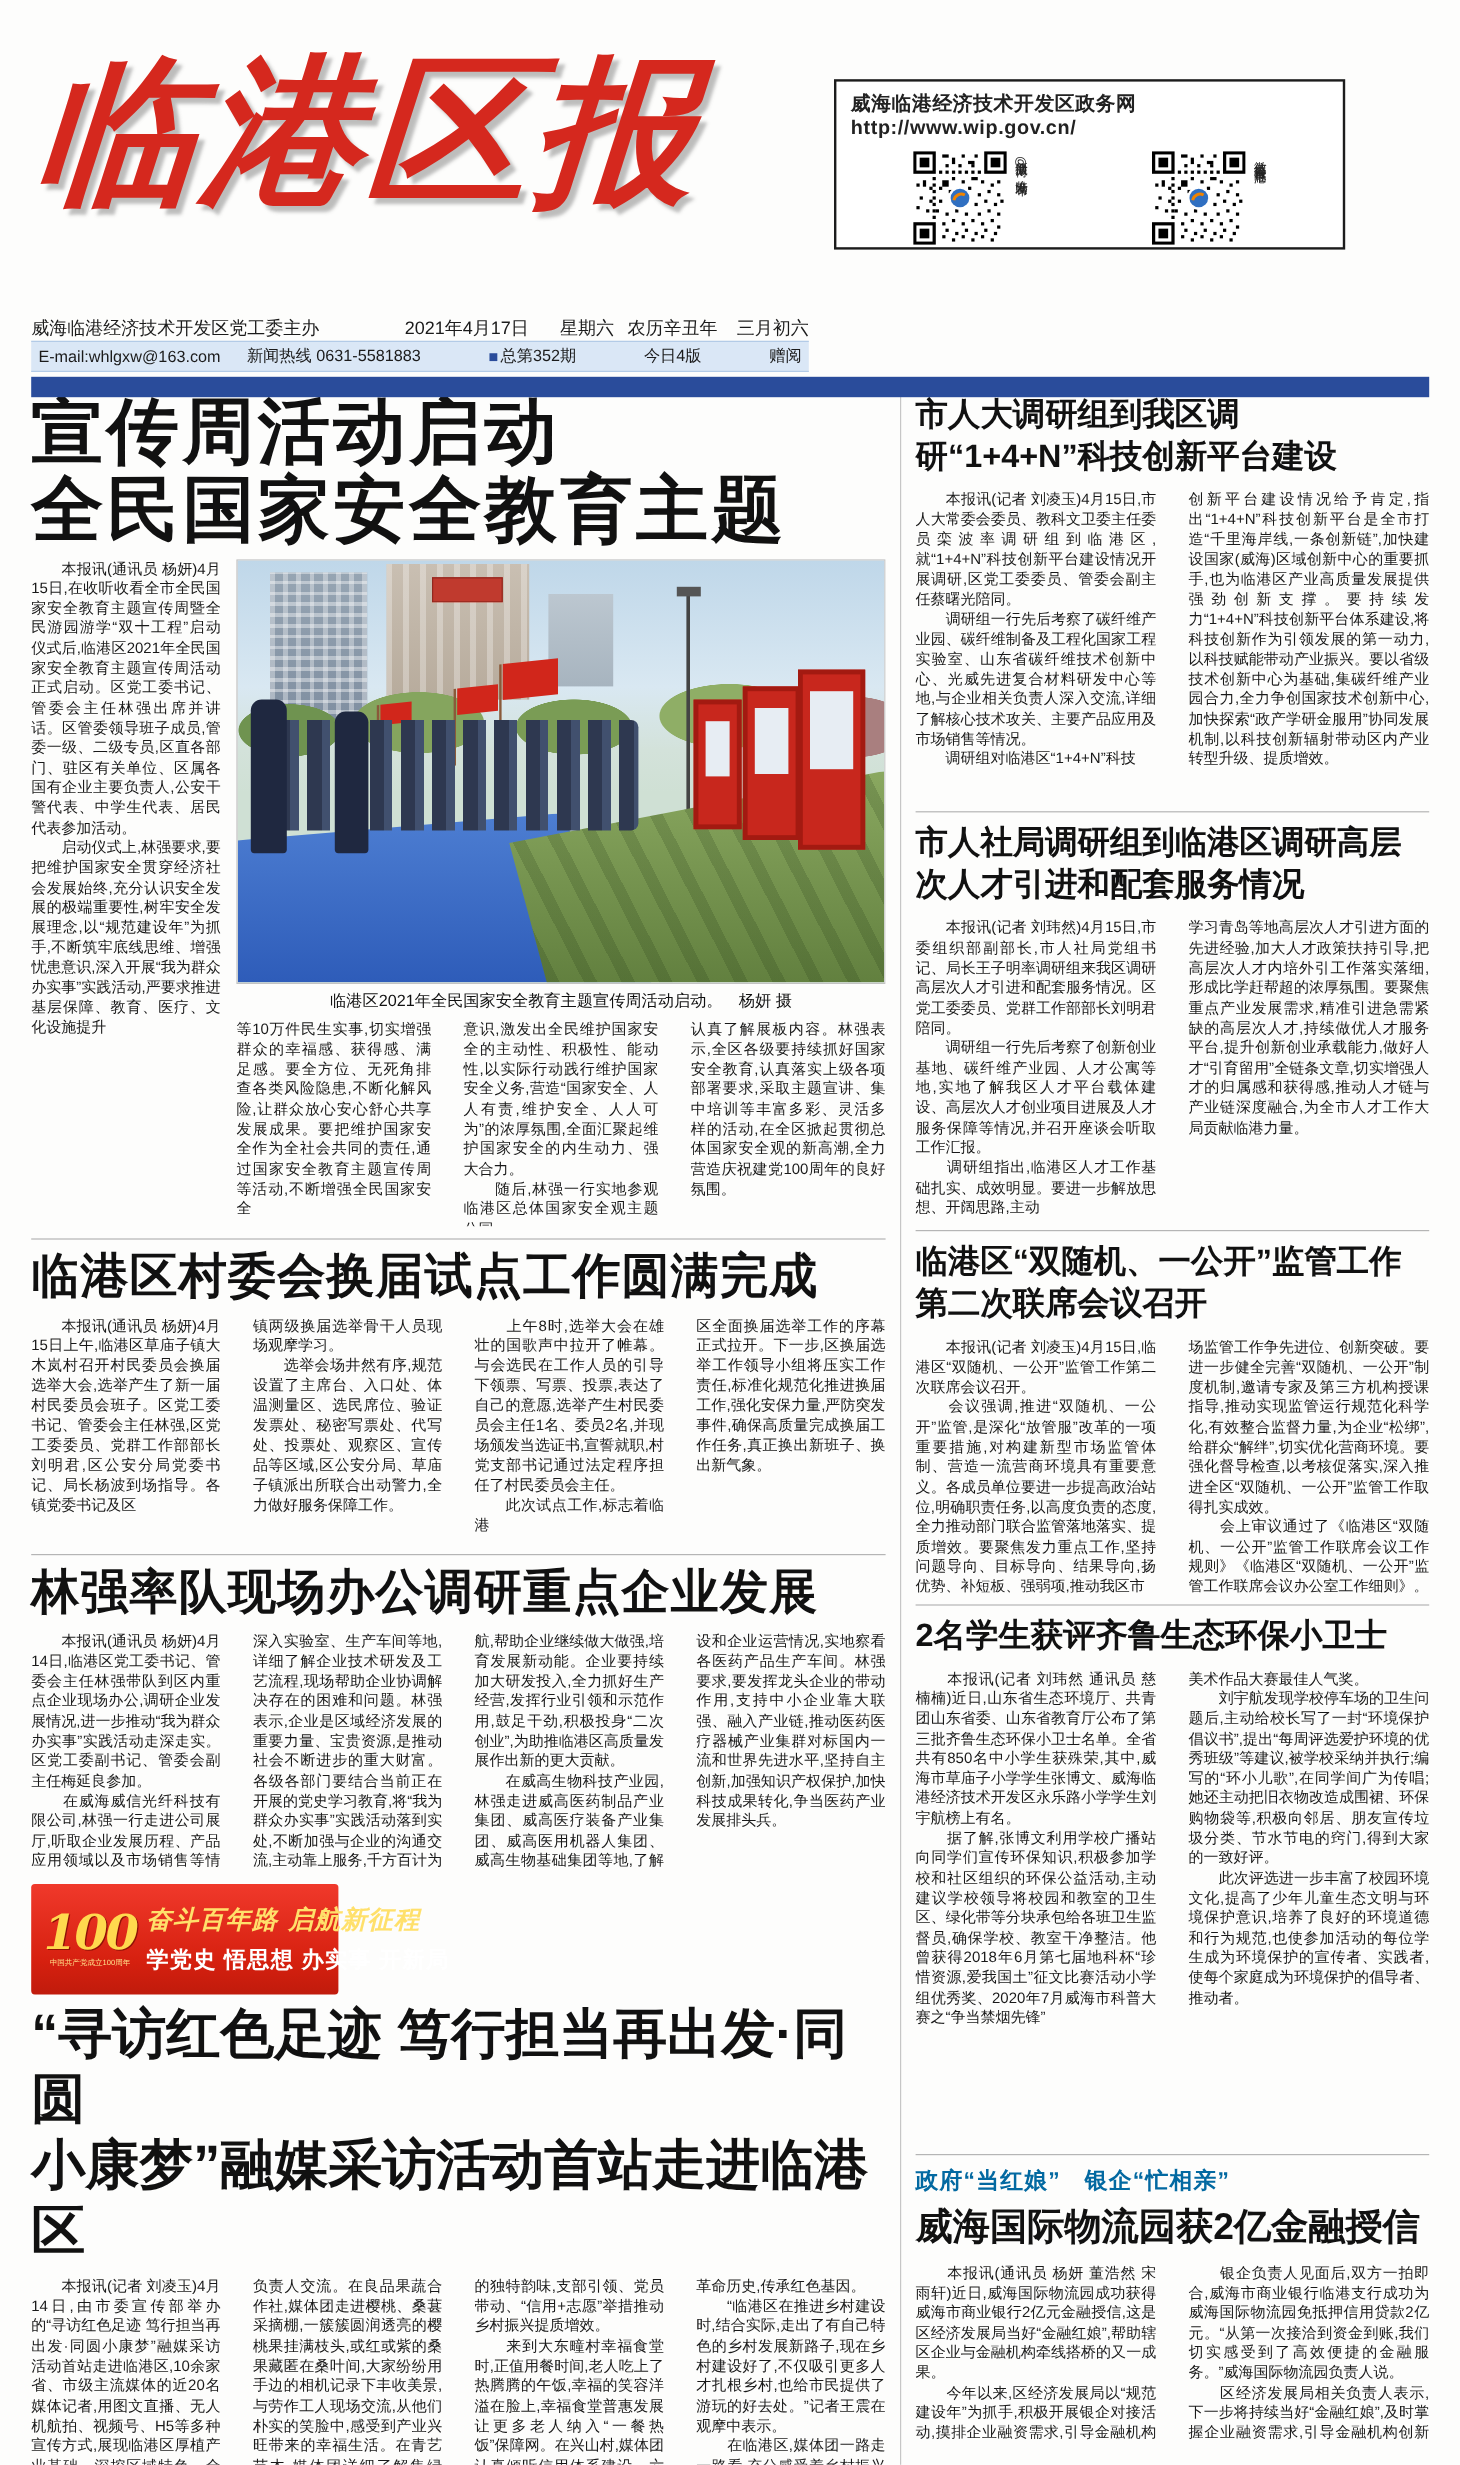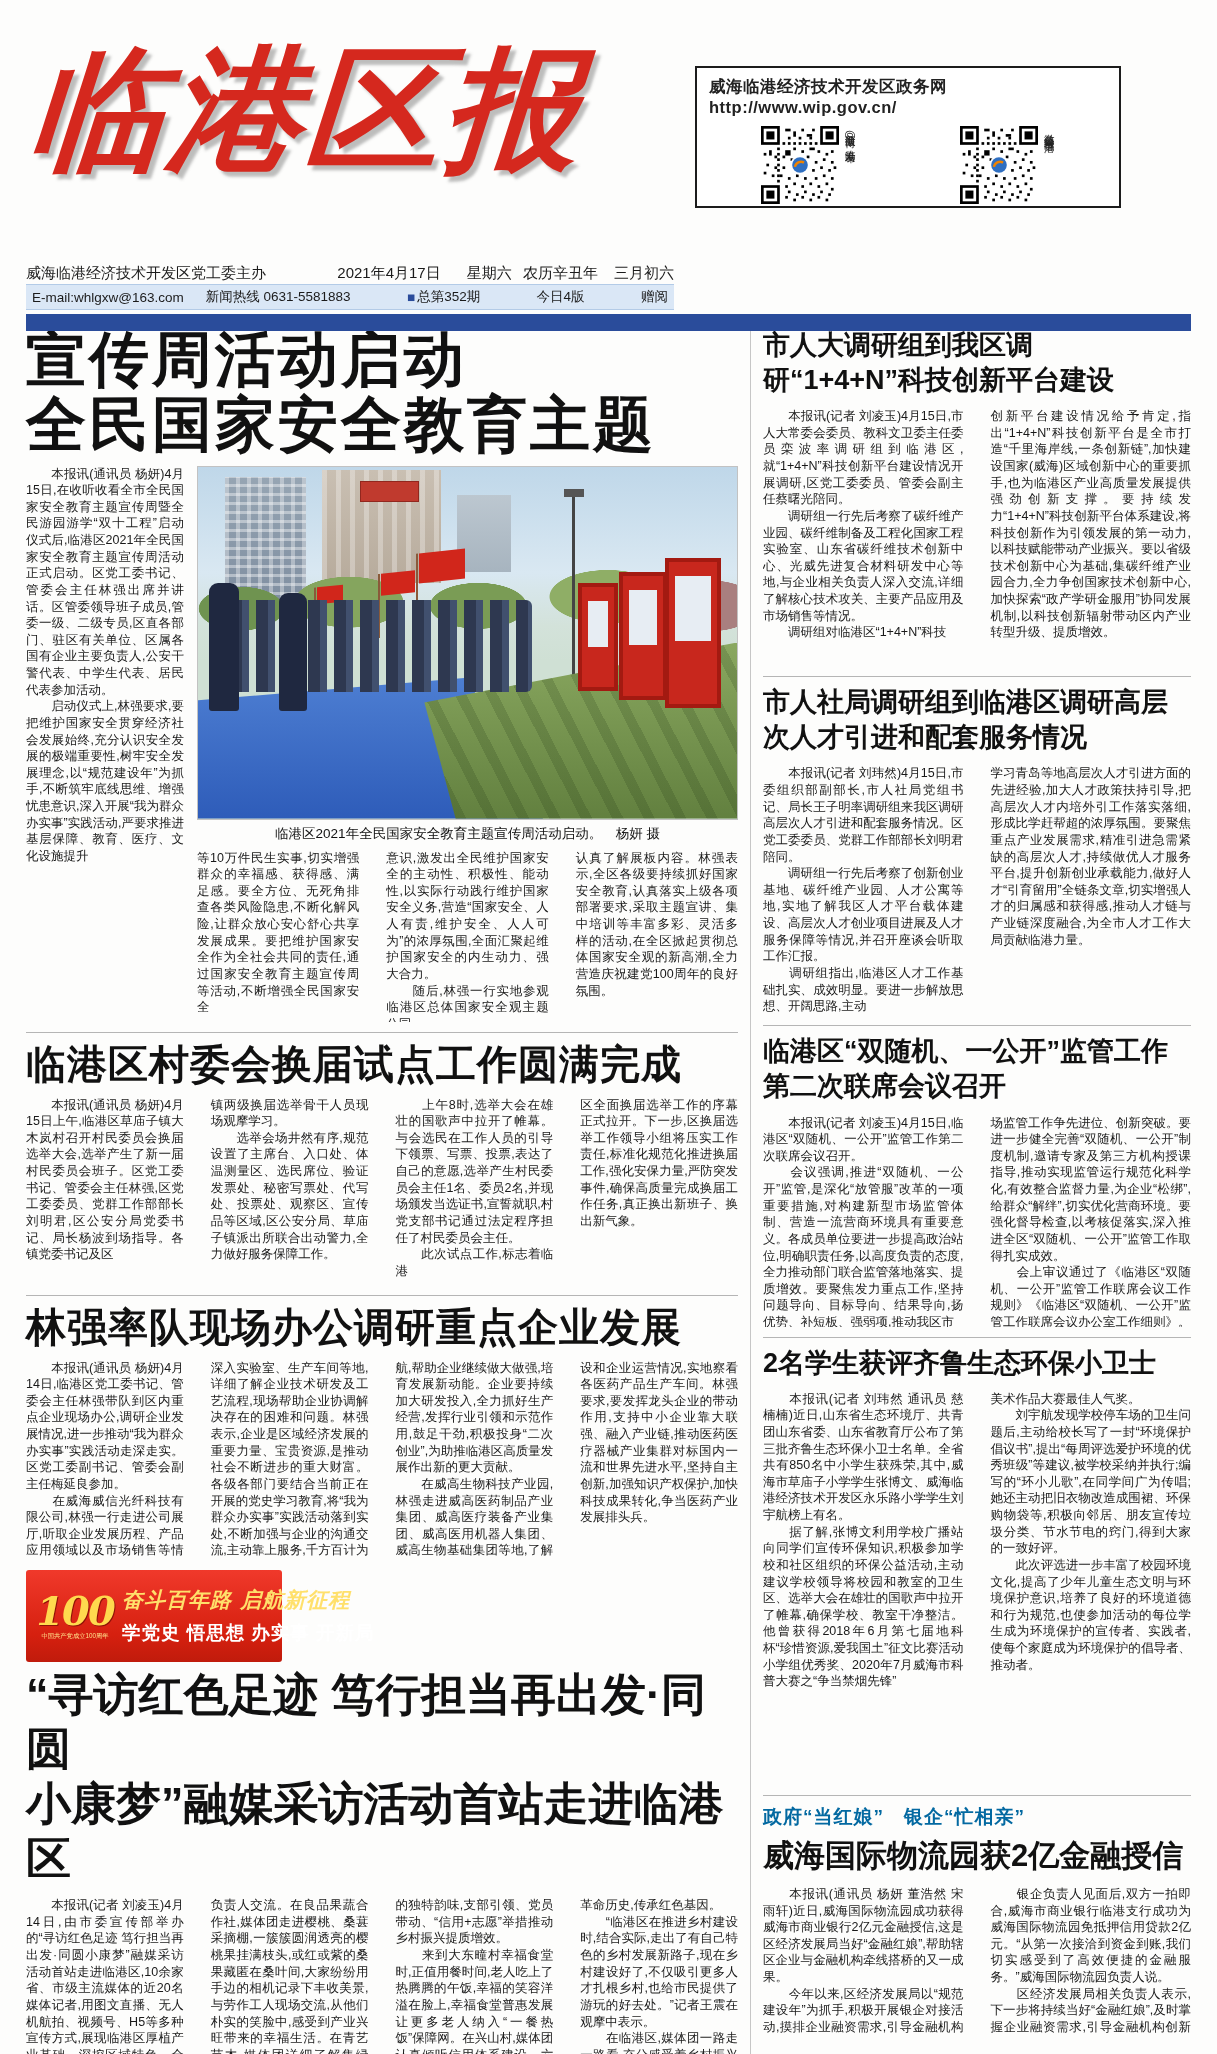--- a/index.html
+++ b/index.html
@@ -438,21 +438,21 @@
 　　会上审议通过了《临港区“双随机、一公开”监管工作联席会议工作规则》《临港区“双随机、一公开”监管工作联席会议办公室工作细则》。</div>
         </div>
       </section>
 
       <div class="rule"></div>
 
       <section>
         <div class="hl-r">2名学生获评齐鲁生态环保小卫士</div>
         <div class="cols r4-cols">
           <div class="col">　　本报讯(记者 刘玮然 通讯员 慈楠楠)近日,山东省生态环境厅、共青团山东省委、山东省教育厅公布了第三批齐鲁生态环保小卫士名单。全省共有850名中小学生获殊荣,其中,威海市草庙子小学学生张博文、威海临港经济技术开发区永乐路小学学生刘宇航榜上有名。
-　　据了解,张博文利用学校广播站向同学们宣传环保知识,积极参加学校和社区组织的环保公益活动,主动建议学校领导将校园和教室的卫生区、选举大会在雄壮的国歌声中拉开了帷幕,确保学校、教室干净整洁。他曾获得2018年6月第七届地科杯“珍惜资源,爱我国土”征文比赛活动小学组优秀奖、2020年7月威海市科普大赛之“争当禁烟先锋”</div>
+　　据了解,张博文利用学校广播站向同学们宣传环保知识,积极参加学校和社区组织的环保公益活动,主动建议学校领导将校园和教室的卫生区、绿化带等分块承包给各班卫生监督员,确保学校、教室干净整洁。他曾获得2018年6月第七届地科杯“珍惜资源,爱我国土”征文比赛活动小学组优秀奖、2020年7月威海市科普大赛之“争当禁烟先锋”</div>
           <div class="col">美术作品大赛最佳人气奖。
 　　刘宇航发现学校停车场的卫生问题后,主动给校长写了一封“环境保护倡议书”,提出“每周评选爱护环境的优秀班级”等建议,被学校采纳并执行;编写的“环小儿歌”,在同学间广为传唱;她还主动把旧衣物改造成围裙、环保购物袋等,积极向邻居、朋友宣传垃圾分类、节水节电的窍门,得到大家的一致好评。
 　　此次评选进一步丰富了校园环境文化,提高了少年儿童生态文明与环境保护意识,培养了良好的环境道德和行为规范,也使参加活动的每位学生成为环境保护的宣传者、实践者,使每个家庭成为环境保护的倡导者、推动者。</div>
         </div>
       </section>
 
       <div class="rule"></div>
 
       <section>
         <div class="kicker">政府“当红娘”　银企“忙相亲”</div>

